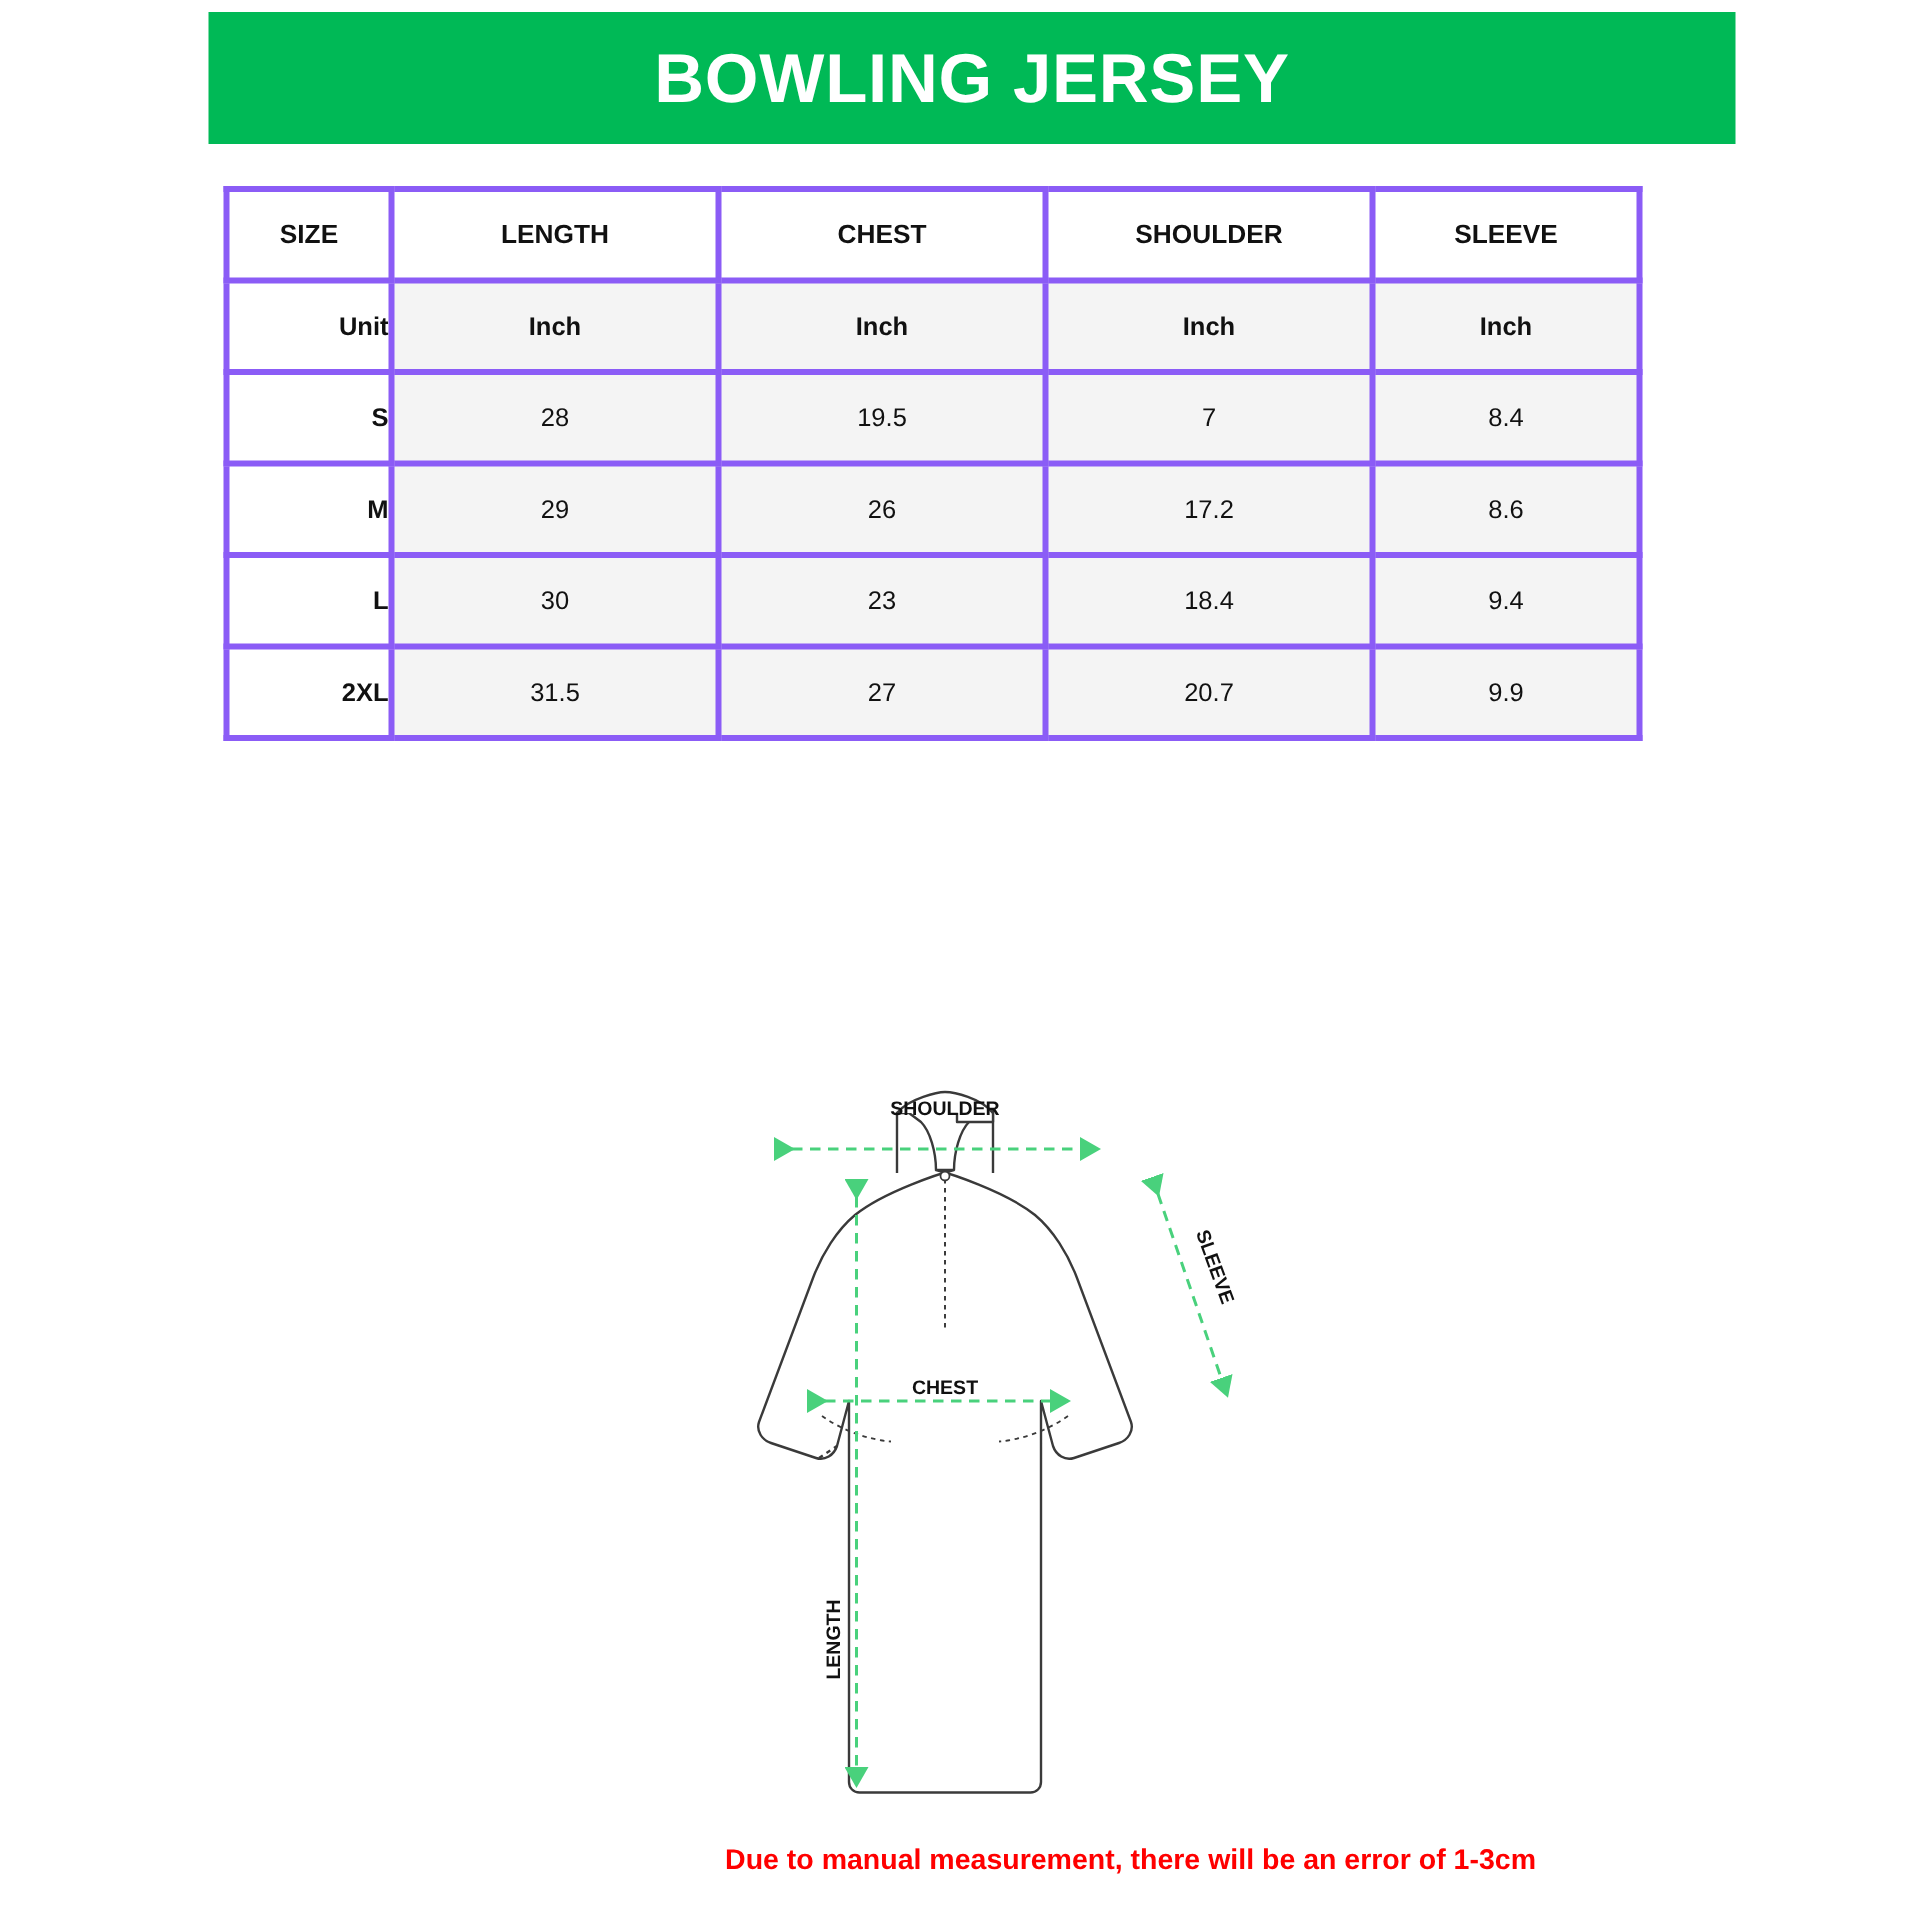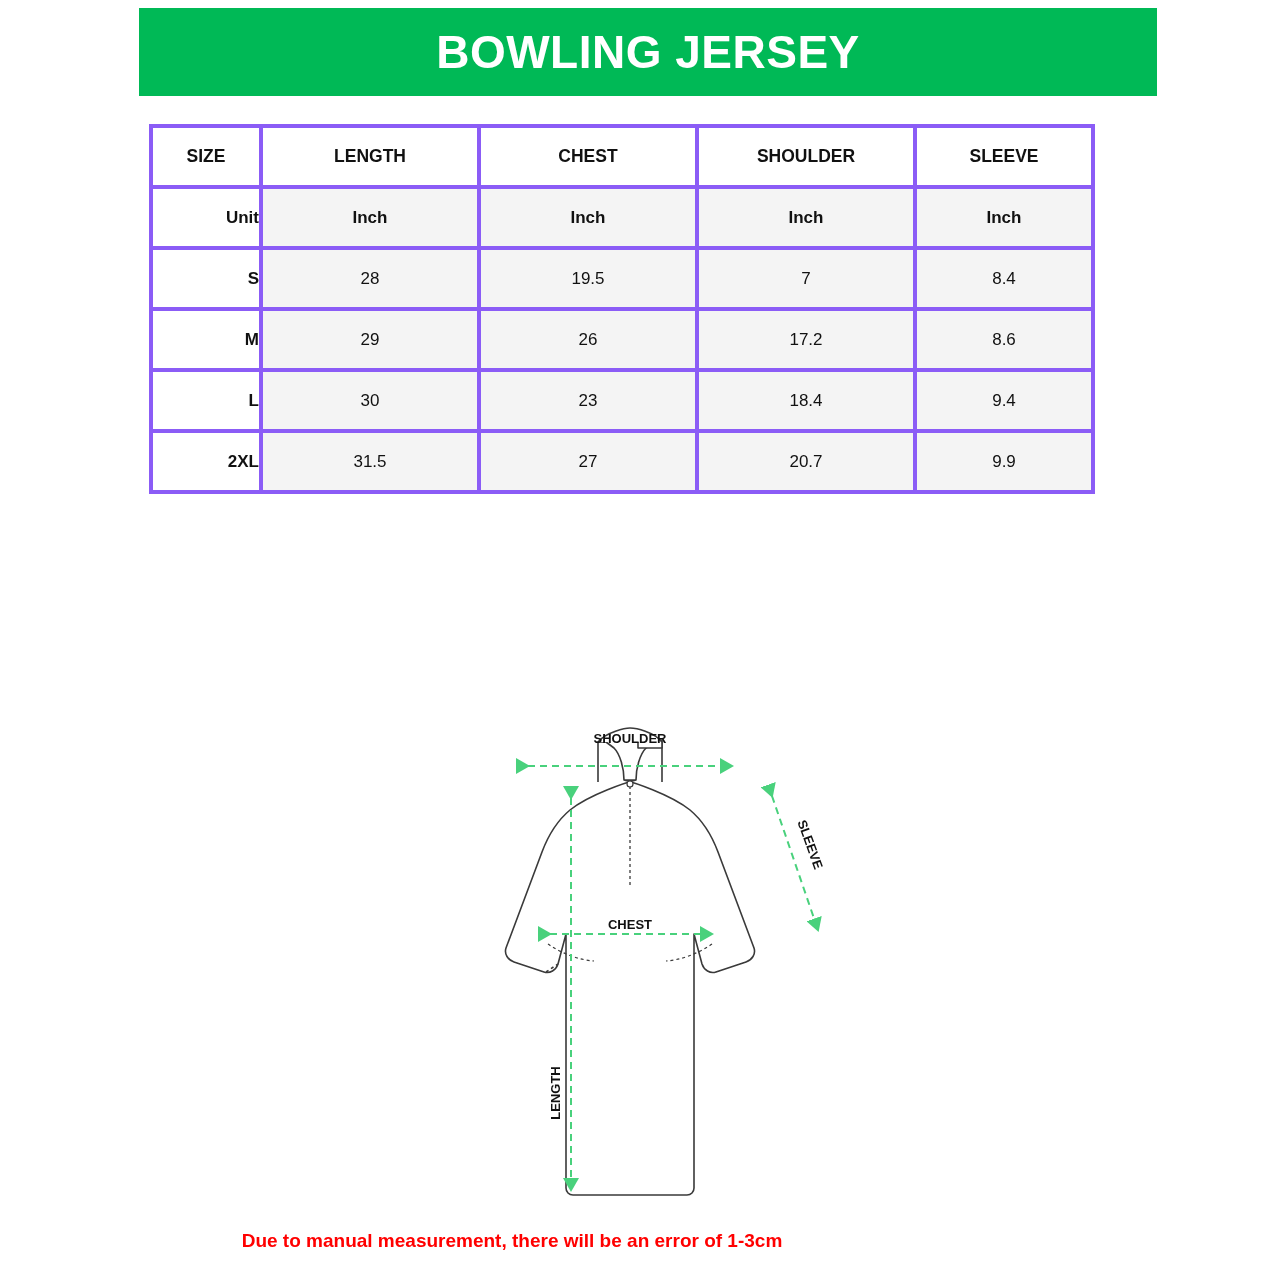--- a/index.html
+++ b/index.html
@@ -89,21 +89,21 @@
     height: 490px;
   }
   .diagram svg { display: block; }
 
   
   .footer-note {
     position: absolute;
     left: 0;
     top: 1230px;
     width: 1024px;
-    text-align: center;
+    text-align: right;
     color: #FF0000;
     font-size: 19px;
     font-weight: bold;
   }
 </style>
 </head>
 <body>
 
 <div class="header-banner">
   <div class="header-title">BOWLING JERSEY</div>

